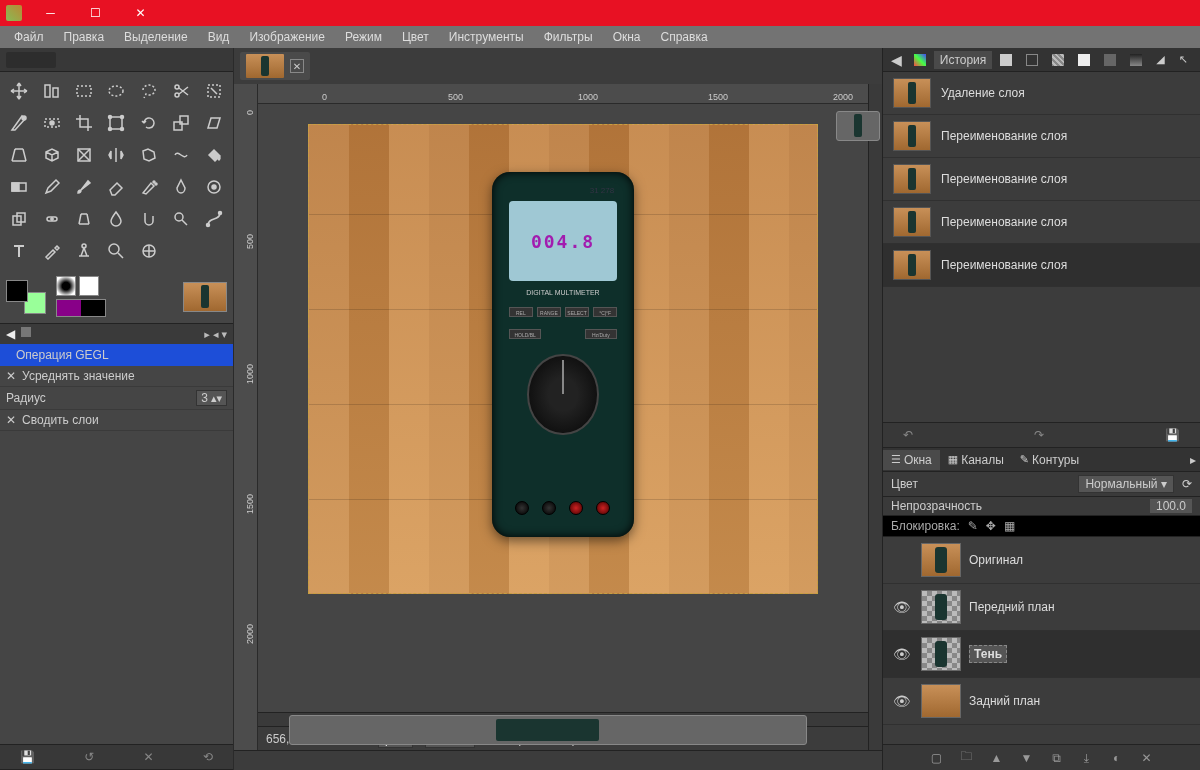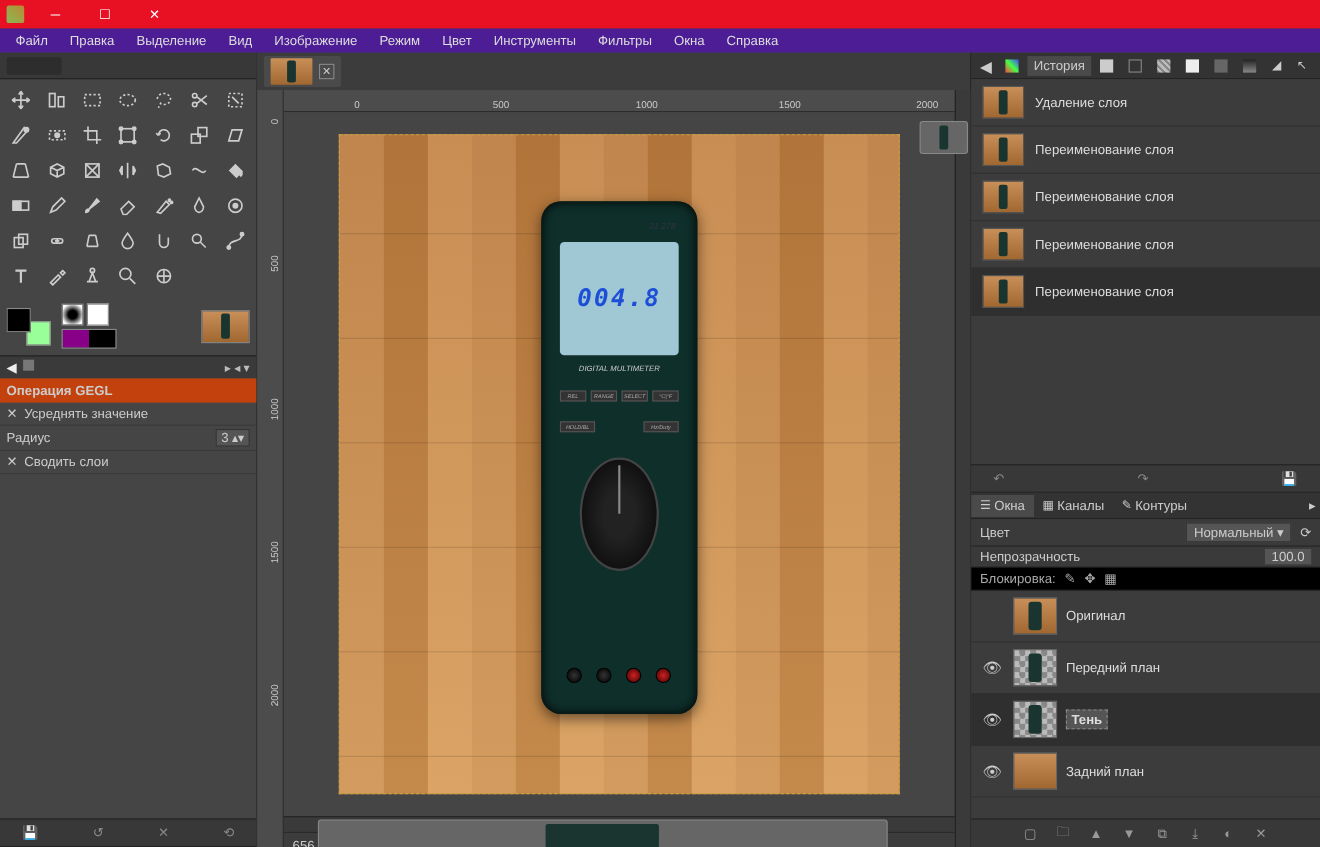--- a/index.html
+++ b/index.html
@@ -2,21 +2,21 @@
 <html><head>
 <meta charset="utf-8">
 <style>
 * { margin: 0; padding: 0; box-sizing: border-box; font-family: "Segoe UI", Tahoma, sans-serif; font-size: 12px; }
 body { background: #454545; color: #ccc; width: 1200px; height: 770px; overflow: hidden; display: flex; flex-direction: column; }
 .titlebar { background: #e81123; color: #fff; height: 26px; display: flex; align-items: center; padding-left: 6px; }
 .titlebar .icon { width: 16px; height: 16px; background: linear-gradient(45deg,#8b5,#b83); border-radius: 2px; margin-right: 6px; flex: none; }
 .titlebar .title { flex: 1; font-size: 12px; white-space: nowrap; overflow: hidden; }
 .winbtns { display: flex; height: 100%; }
 .winbtn { width: 45px; display: flex; align-items: center; justify-content: center; color: #fff; cursor: pointer; }
-.menubar { background: #4c1d95; height: 22px; display: flex; align-items: center; padding: 0 6px; gap: 4px; }
+.menubar { background: #737373; height: 22px; display: flex; align-items: center; padding: 0 6px; gap: 4px; }
 .menubar span { padding: 2px 8px; cursor: pointer; color: #ddd; font-size: 12px; }
 .main { flex: 1; display: flex; background: #454545; min-height: 0; }
 .left { width: 234px; flex: none; background: #454545; display: flex; flex-direction: column; border-right: 1px solid #2a2a2a; }
 .tooltabs { height: 24px; background: #383838; border-bottom: 1px solid #222; display:flex; align-items:center; padding:2px 6px; gap:4px;}
 .tooltabs .shape { width: 50px; height: 16px; background: #2d2d2d; border-radius:2px; }
 .toolgrid { display: grid; grid-template-columns: repeat(7, 1fr); padding: 4px 4px 4px 4px; gap: 2px; }
 .toolgrid .t { height: 30px; display: flex; align-items: center; justify-content: center; color: #ccc; cursor: pointer; border-radius: 2px; }
 .toolgrid svg { stroke: #ccc; fill: none; stroke-width: 1.5; }
 .swatches { padding: 6px; display: flex; gap: 10px; align-items: center; }
 .fgbg { position: relative; width: 40px; height: 34px; }
@@ -39,27 +39,27 @@
 .imgtab .tn { width: 38px; height: 24px; background: linear-gradient(#c89058,#a06830); border-radius:1px; position:relative;}
 .imgtab .tn::after { content:""; position:absolute; left:40%; top:10%; width:20%; height:80%; background:#1a3530; border-radius:2px;}
 .imgtab .cl { width:14px; height:14px; border:1px solid #888; display:flex; align-items:center; justify-content:center; font-size:10px;}
 .canvasarea { flex: 1; position: relative; background: #454545; display:flex; }
 .rulerv { width: 24px; background: #4c4c4c; border-right:1px solid #2a2a2a; position:relative; overflow:hidden;}
 .rulerv .lbl { position:absolute; writing-mode: vertical-rl; font-size:9px; color:#ccc; transform: rotate(180deg); right:2px;}
 .cviewport { flex:1; display:flex; flex-direction:column; }
 .rulerh { height: 20px; background:#4c4c4c; border-bottom:1px solid #2a2a2a; position:relative; overflow:hidden;}
 .rulerh .lbl { position:absolute; bottom:1px; font-size:9px; color:#ccc;}
 .scrollpane { flex:1; overflow:hidden; background:#454545; position:relative; display:flex; align-items:flex-start; justify-content:center; padding:20px 10px;}
-.canvas-img { width: 510px; height: 600px; border: 1px dashed #c8a040; position:relative; background: repeating-linear-gradient(90deg,#c89058 0 40px,#b57a40 40px 80px,#d29a60 80px 120px); background-blend-mode: multiply; font-style: italic; }
+.canvas-img { width: 510px; height: 470px; border: 1px dashed #c8a040; position:relative; background: repeating-linear-gradient(90deg,#c89058 0 40px,#b57a40 40px 80px,#d29a60 80px 120px); background-blend-mode: multiply; }
 .canvas-img::before { content:""; position:absolute; inset:0; background:
   linear-gradient(0deg, rgba(0,0,0,.15) 0 1px, transparent 1px 100%) 0 90px/100% 95px,
   linear-gradient(0deg, rgba(255,200,120,.2),rgba(160,90,30,.2));
 }
 .device { position:absolute; left:36%; top:10%; width:28%; height:78%; background:#0e2f2a; border-radius:18px; box-shadow: inset 0 0 10px #000, 0 4px 12px rgba(0,0,0,.5);}
-.device .screen { position:absolute; left:12%; top:8%; width:76%; height:22%; background:#9fc8d4; border-radius:4px; display:flex; align-items:center; justify-content:center; font-family: monospace; font-size:22px; color:#1d4ed8; font-weight:bold; letter-spacing:2px;}
+.device .screen { position:absolute; left:12%; top:8%; width:76%; height:22%; background:#9fc8d4; border-radius:4px; display:flex; align-items:center; justify-content:center; font-family: monospace; font-size:18px; color:#a21caf; font-weight:bold; letter-spacing:2px;}
 .device .label { position:absolute; left:12%; top:32%; width:76%; text-align:center; font-size:7px; color:#ccc;}
 .device .btns { position:absolute; left:12%; top:37%; width:76%; display:flex; gap:2px; justify-content:space-between;}
 .device .btn { width:22%; height:10px; background:#333; border:1px solid #555; font-size:5px; text-align:center; color:#aaa; line-height:10px;}
 .device .dial { position:absolute; left:25%; top:50%; width:50%; height:22%; background: radial-gradient(#222 30%, #111 70%); border-radius:50%; border:2px solid #444;}
 .device .dial::after{ content:""; position:absolute; left:48%; top:5%; width:4%; height:45%; background:#888;}
 .device .ports { position:absolute; left:12%; bottom:6%; width:76%; display:flex; justify-content:space-around;}
 .device .port { width:14px; height:14px; border-radius:50%; background: radial-gradient(#c22,#400); border:1px solid #000;}
 .device .port.blk { background: radial-gradient(#333,#000);}
 .hscroll { height:14px; background:#3a3a3a; border-top:1px solid #222; position:relative;}
 .hscroll .thumb { position:absolute; left:5%; width:85%; top:2px; bottom:2px; background:#666; border-radius:3px;}
@@ -376,21 +376,21 @@
           <div class="pattern"></div>
         </div>
         <div class="grad"></div>
       </div>
       <div class="thumb"></div>
     </div>
     <div class="optheader">
       <span style="display:flex;gap:6px;">◀ <span style="width:10px;height:10px;background:#777;display:inline-block"></span></span>
       <span class="icons">▸ ◂ ▾</span>
     </div>
-    <div style="background:#c2410c; padding:4px 6px; font-size:12px; font-weight:bold;">Операция GEGL</div>
+    <div style="background:#1d4ed8; padding:4px 16px; font-size:12px; font-weight:normal;">Операция GEGL</div>
     <div class="optrow">
         <span class="x">✕</span>
         <span>Усреднять значение</span>
       </div>
     <div class="optrow">
         <span>Радиус</span>
         <span class="spin"><span>3</span> ▴▾</span>
       </div>
     <div class="optrow">
         <span class="x">✕</span>

